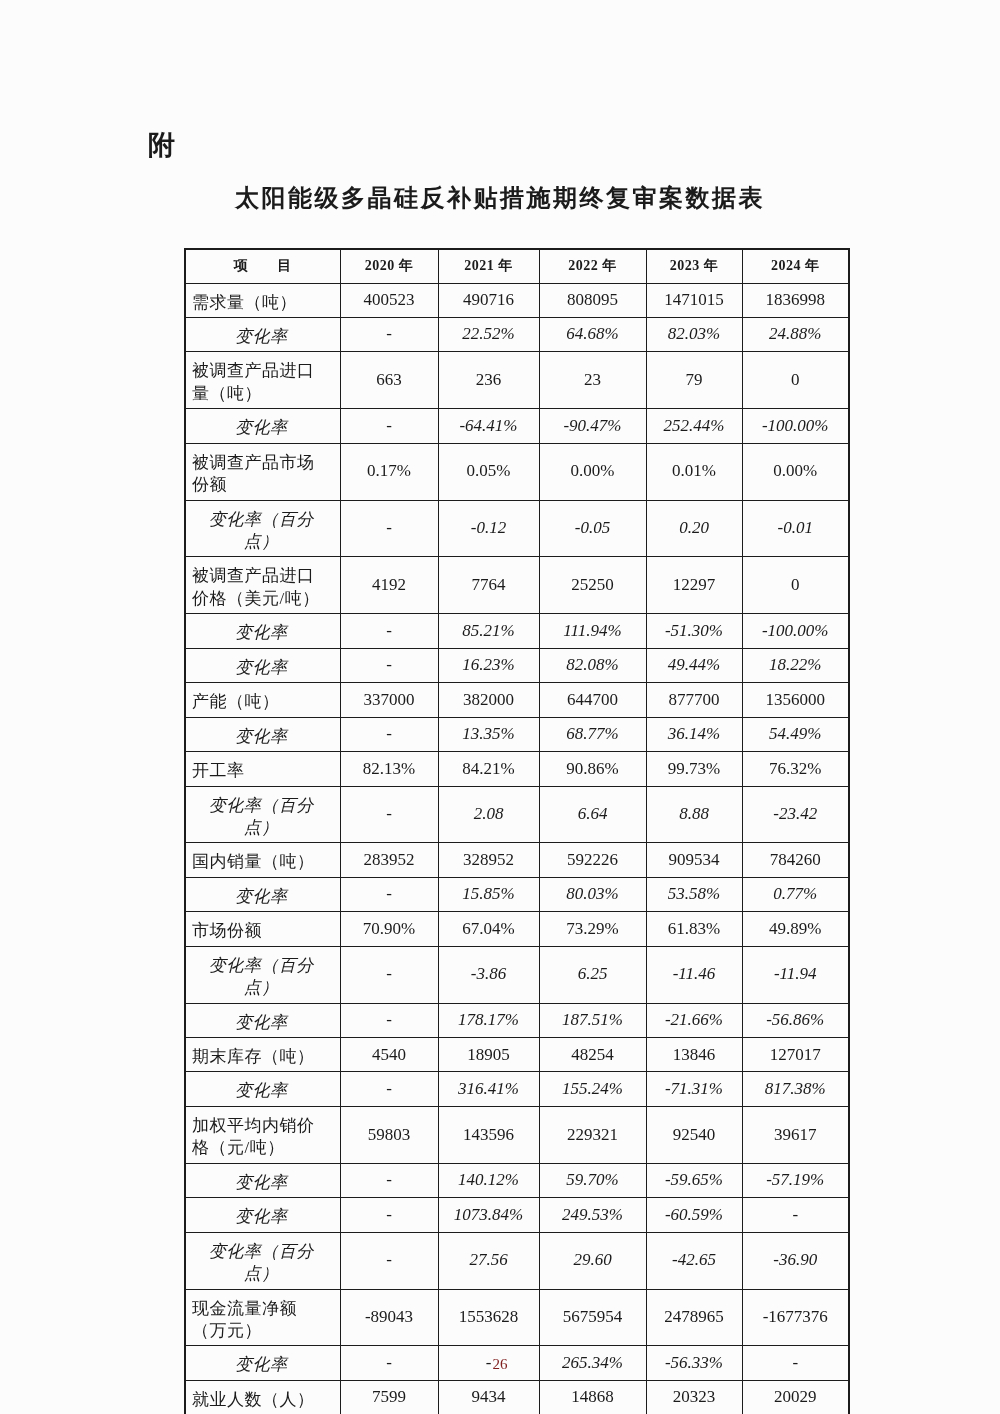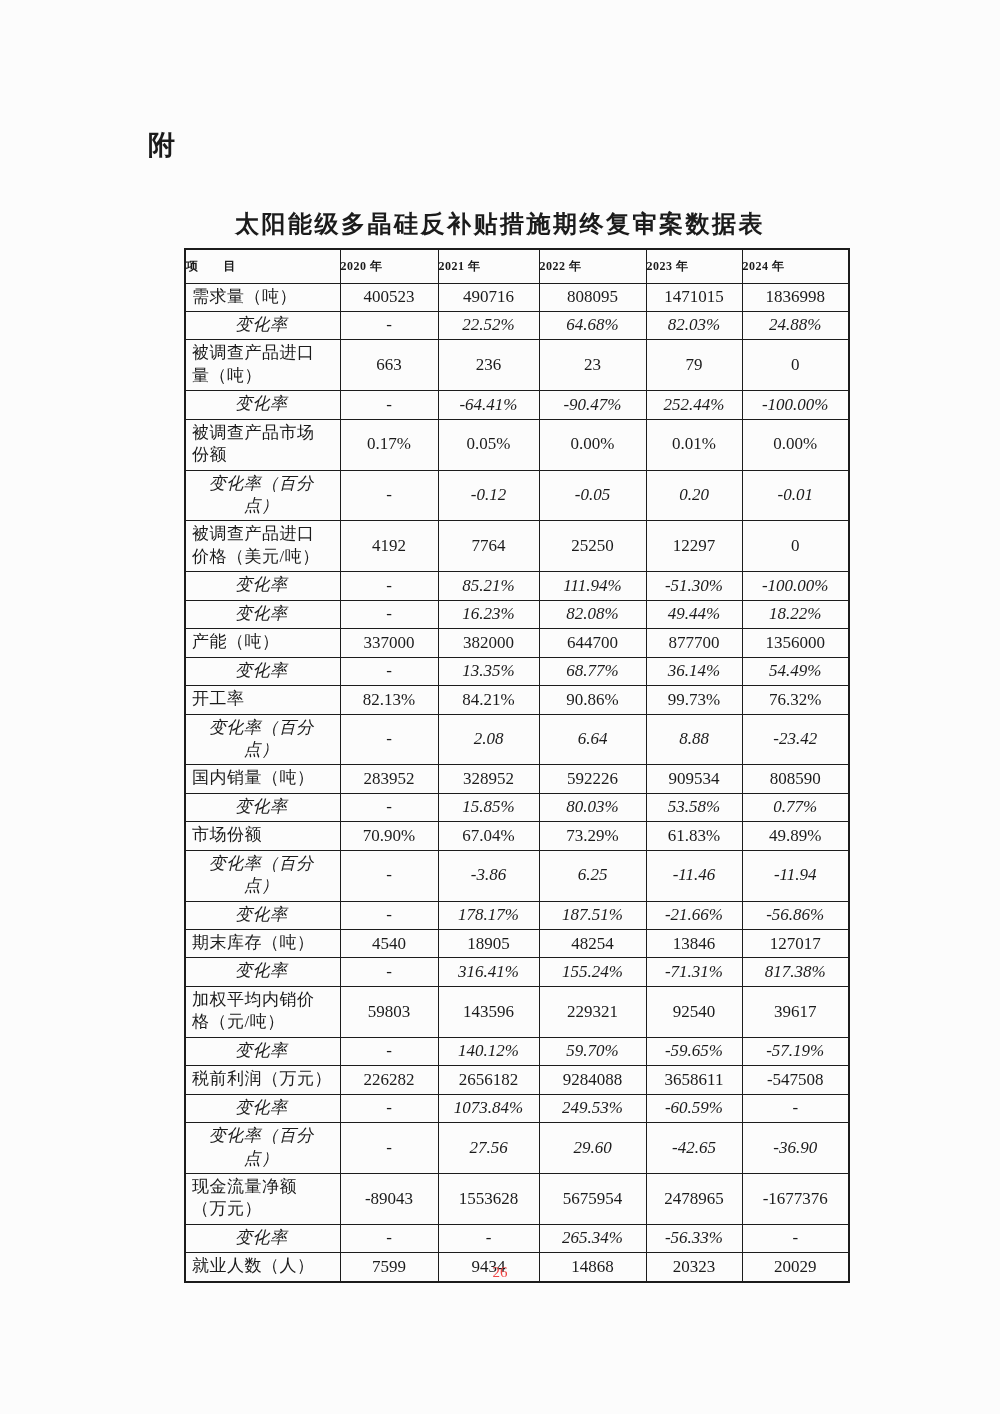--- a/index.html
+++ b/index.html
@@ -21,68 +21,67 @@
   }
   .doc-title {
     position: absolute;
     left: 0;
     top: 182px;
     width: 100%;
     text-align: center;
     font-size: 24px;
     font-weight: bold;
     letter-spacing: 2.5px;
-    margin-top: 26px;
   }
   table.data-table {
     position: absolute;
     left: 184px;
     top: 248px;
     width: 664px;
     border-collapse: collapse;
     table-layout: fixed;
     border: 2px solid #1c1c1c;
   }
   .data-table th, .data-table td {
     border: 1px solid #1c1c1c;
     vertical-align: middle;
   }
   .data-table th {
     height: 34px;
-    font-size: 12px;
+    font-size: 14px;
     font-weight: bold;
-    text-align: left;
+    text-align: center;
     letter-spacing: 0.5px;
   }
   .data-table td {
     height: 26px;
     font-size: 17px;
     line-height: 1.32;
   }
   .label-cell {
     text-align: left;
-    padding: 2px 5px 3px 6px;
+    padding: 8px 5px 3px 6px;
     white-space: pre-line;
     letter-spacing: 0.5px;
   }
   .value-cell { text-align: center; padding: 2px 3px; }
   tr.change-row .label-cell {
     text-align: center;
     padding-right: 9px;
     font-style: italic;
   }
   tr.change-row .value-cell { font-style: italic; }
   .page-number {
     position: absolute;
-    top: 1264px;
+    top: 1356px;
     left: 0;
     width: 100%;
     text-align: center;
     font-size: 15px;
-    color: #ef4444;
+    color: #7f1d1d;
   }
 </style>
 </head>
 <body>
 
 <div class="attach">附</div>
 
 <div class="doc-title">太阳能级多晶硅反补贴措施期终复审案数据表</div>
 
 <table class="data-table">
@@ -211,21 +210,21 @@
         <td class="value-cell">6.64</td>
         <td class="value-cell">8.88</td>
         <td class="value-cell">-23.42</td>
       </tr>
       <tr class="data-row">
         <td class="label-cell">国内销量（吨）</td>
         <td class="value-cell">283952</td>
         <td class="value-cell">328952</td>
         <td class="value-cell">592226</td>
         <td class="value-cell">909534</td>
-        <td class="value-cell">808590</td>
+        <td class="value-cell">784260</td>
       </tr>
       <tr class="change-row">
         <td class="label-cell">变化率</td>
         <td class="value-cell">-</td>
         <td class="value-cell">15.85%</td>
         <td class="value-cell">80.03%</td>
         <td class="value-cell">53.58%</td>
         <td class="value-cell">0.77%</td>
       </tr>
       <tr class="data-row">
@@ -278,28 +277,20 @@
         <td class="value-cell">39617</td>
       </tr>
       <tr class="change-row">
         <td class="label-cell">变化率</td>
         <td class="value-cell">-</td>
         <td class="value-cell">140.12%</td>
         <td class="value-cell">59.70%</td>
         <td class="value-cell">-59.65%</td>
         <td class="value-cell">-57.19%</td>
       </tr>
-      <tr class="data-row">
-        <td class="label-cell">税前利润（万元）</td>
-        <td class="value-cell">226282</td>
-        <td class="value-cell">2656182</td>
-        <td class="value-cell">9284088</td>
-        <td class="value-cell">3658611</td>
-        <td class="value-cell">-547508</td>
-      </tr>
       <tr class="change-row">
         <td class="label-cell">变化率</td>
         <td class="value-cell">-</td>
         <td class="value-cell">1073.84%</td>
         <td class="value-cell">249.53%</td>
         <td class="value-cell">-60.59%</td>
         <td class="value-cell">-</td>
       </tr>
       <tr class="change-row">
         <td class="label-cell">变化率（百分点）</td>

